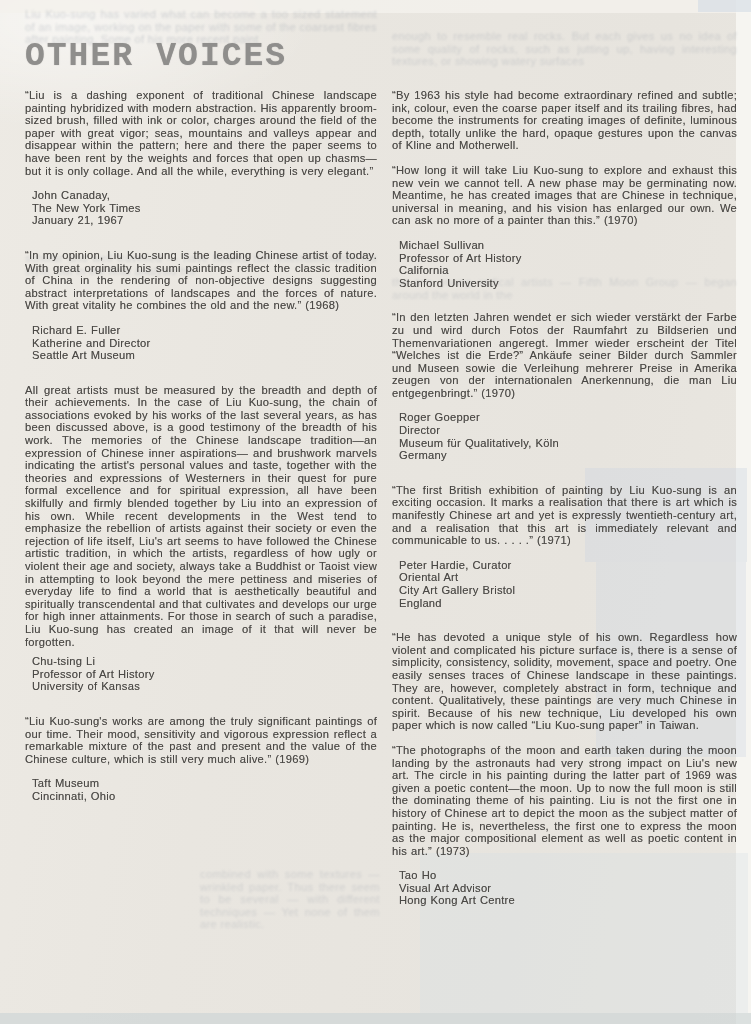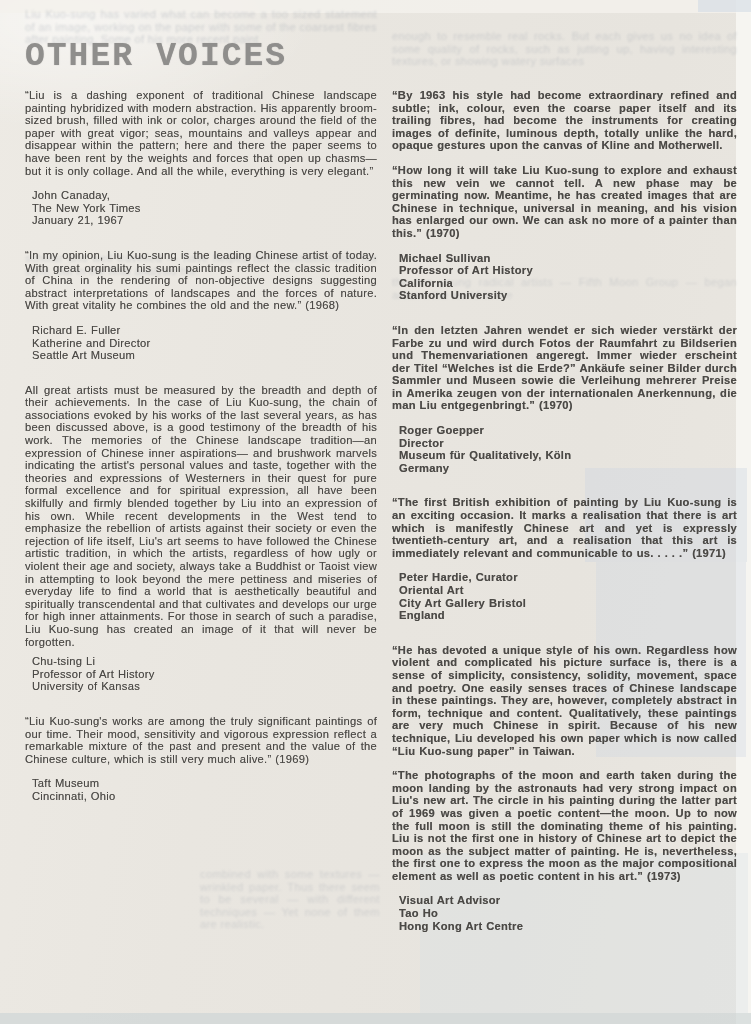--- a/index.html
+++ b/index.html
@@ -36,21 +36,21 @@
   }
   .bt1 { left:25px;  top:8px;   width:352px; opacity:.34; }
   .bt2 { left:392px; top:30px;  width:345px; }
   .bt3 { left:25px;  top:252px; width:352px; opacity:.26; }
   .bt4 { left:392px; top:276px; width:345px; opacity:.26; }
   .bt5 { left:200px; top:868px; width:180px; opacity:.28; }
   
   .content { position:absolute; left:25px; top:40px; width:712px; display:flex; gap:15px; z-index:2; }
   .col { font-size:11.2px; line-height:12.6px; letter-spacing:.25px; word-spacing:.5px; }
   .col-left  { width:352px; }
-  .col-right { width:345px; padding-top:49px;font-weight:bold; }
+  .col-right { width:345px; padding-top:49px; }
   h1 {
     margin:0 0 16px 0;
     font-size:33px; line-height:33px;
     font-weight:bold;
     letter-spacing:2px;
     color:#8f8e8c;
     text-shadow:0 0 1px rgba(143,142,140,.6);
     font-family:Liberation Mono, monospace;
   }
   .para { margin:0 0 12px 0; text-align:justify; text-shadow:0 0 .5px rgba(75,73,70,.55); }
@@ -149,21 +149,21 @@
           <div>Oriental Art</div>
           <div>City Art Gallery Bristol</div>
           <div>England</div>
         </div>
       </div>
 
       <div class="section">
         <p class="para">“He has devoted a unique style of his own. Regardless how violent and complicated his picture surface is, there is a sense of simplicity, consistency, solidity, movement, space and poetry. One easily senses traces of Chinese landscape in these paintings. They are, however, completely abstract in form, technique and content. Qualitatively, these paintings are very much Chinese in spirit. Because of his new technique, Liu developed his own paper which is now called “Liu Kuo-sung paper” in Taiwan.</p>
         <p class="para">“The photographs of the moon and earth taken during the moon landing by the astronauts had very strong impact on Liu's new art. The circle in his painting during the latter part of 1969 was given a poetic content—the moon. Up to now the full moon is still the dominating theme of his painting. Liu is not the first one in history of Chinese art to depict the moon as the subject matter of painting. He is, nevertheless, the first one to express the moon as the major compositional element as well as poetic content in his art.” (1973)</p>
         <div class="attr">
+          <div>Tao Ho</div>
           <div>Visual Art Advisor</div>
-          <div>Tao Ho</div>
           <div>Hong Kong Art Centre</div>
         </div>
       </div>
     </div>
 
   </div>
 </div>
 
 </body></html>

